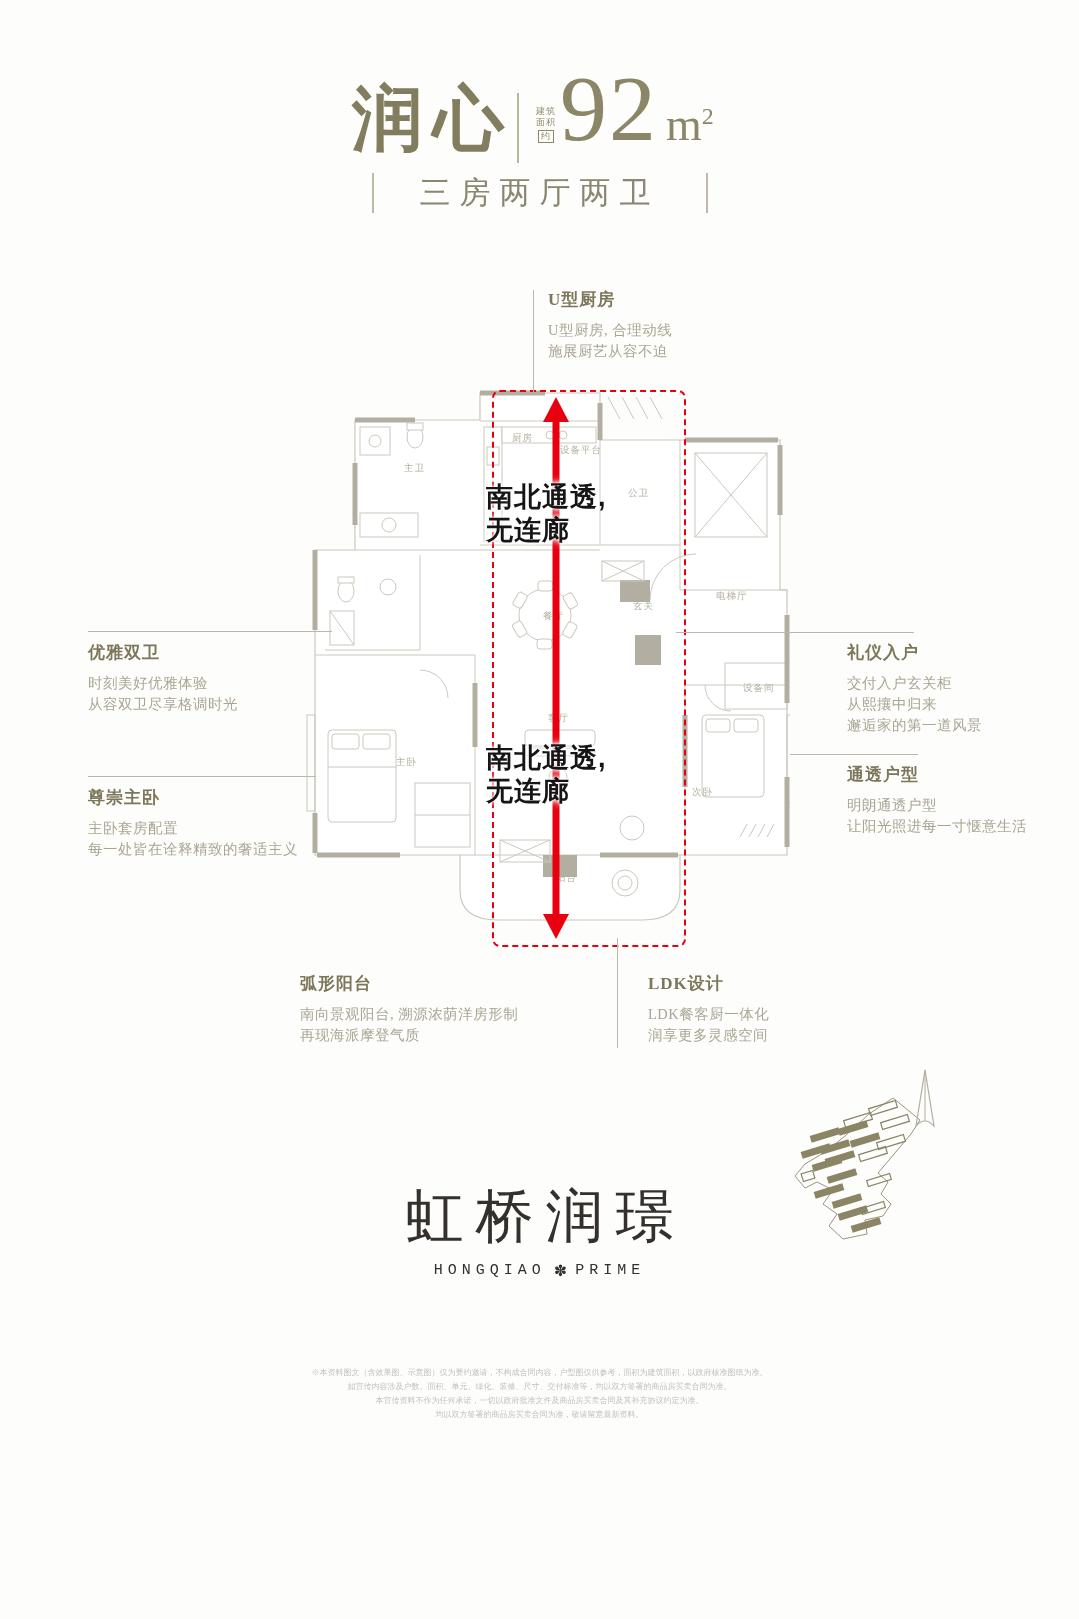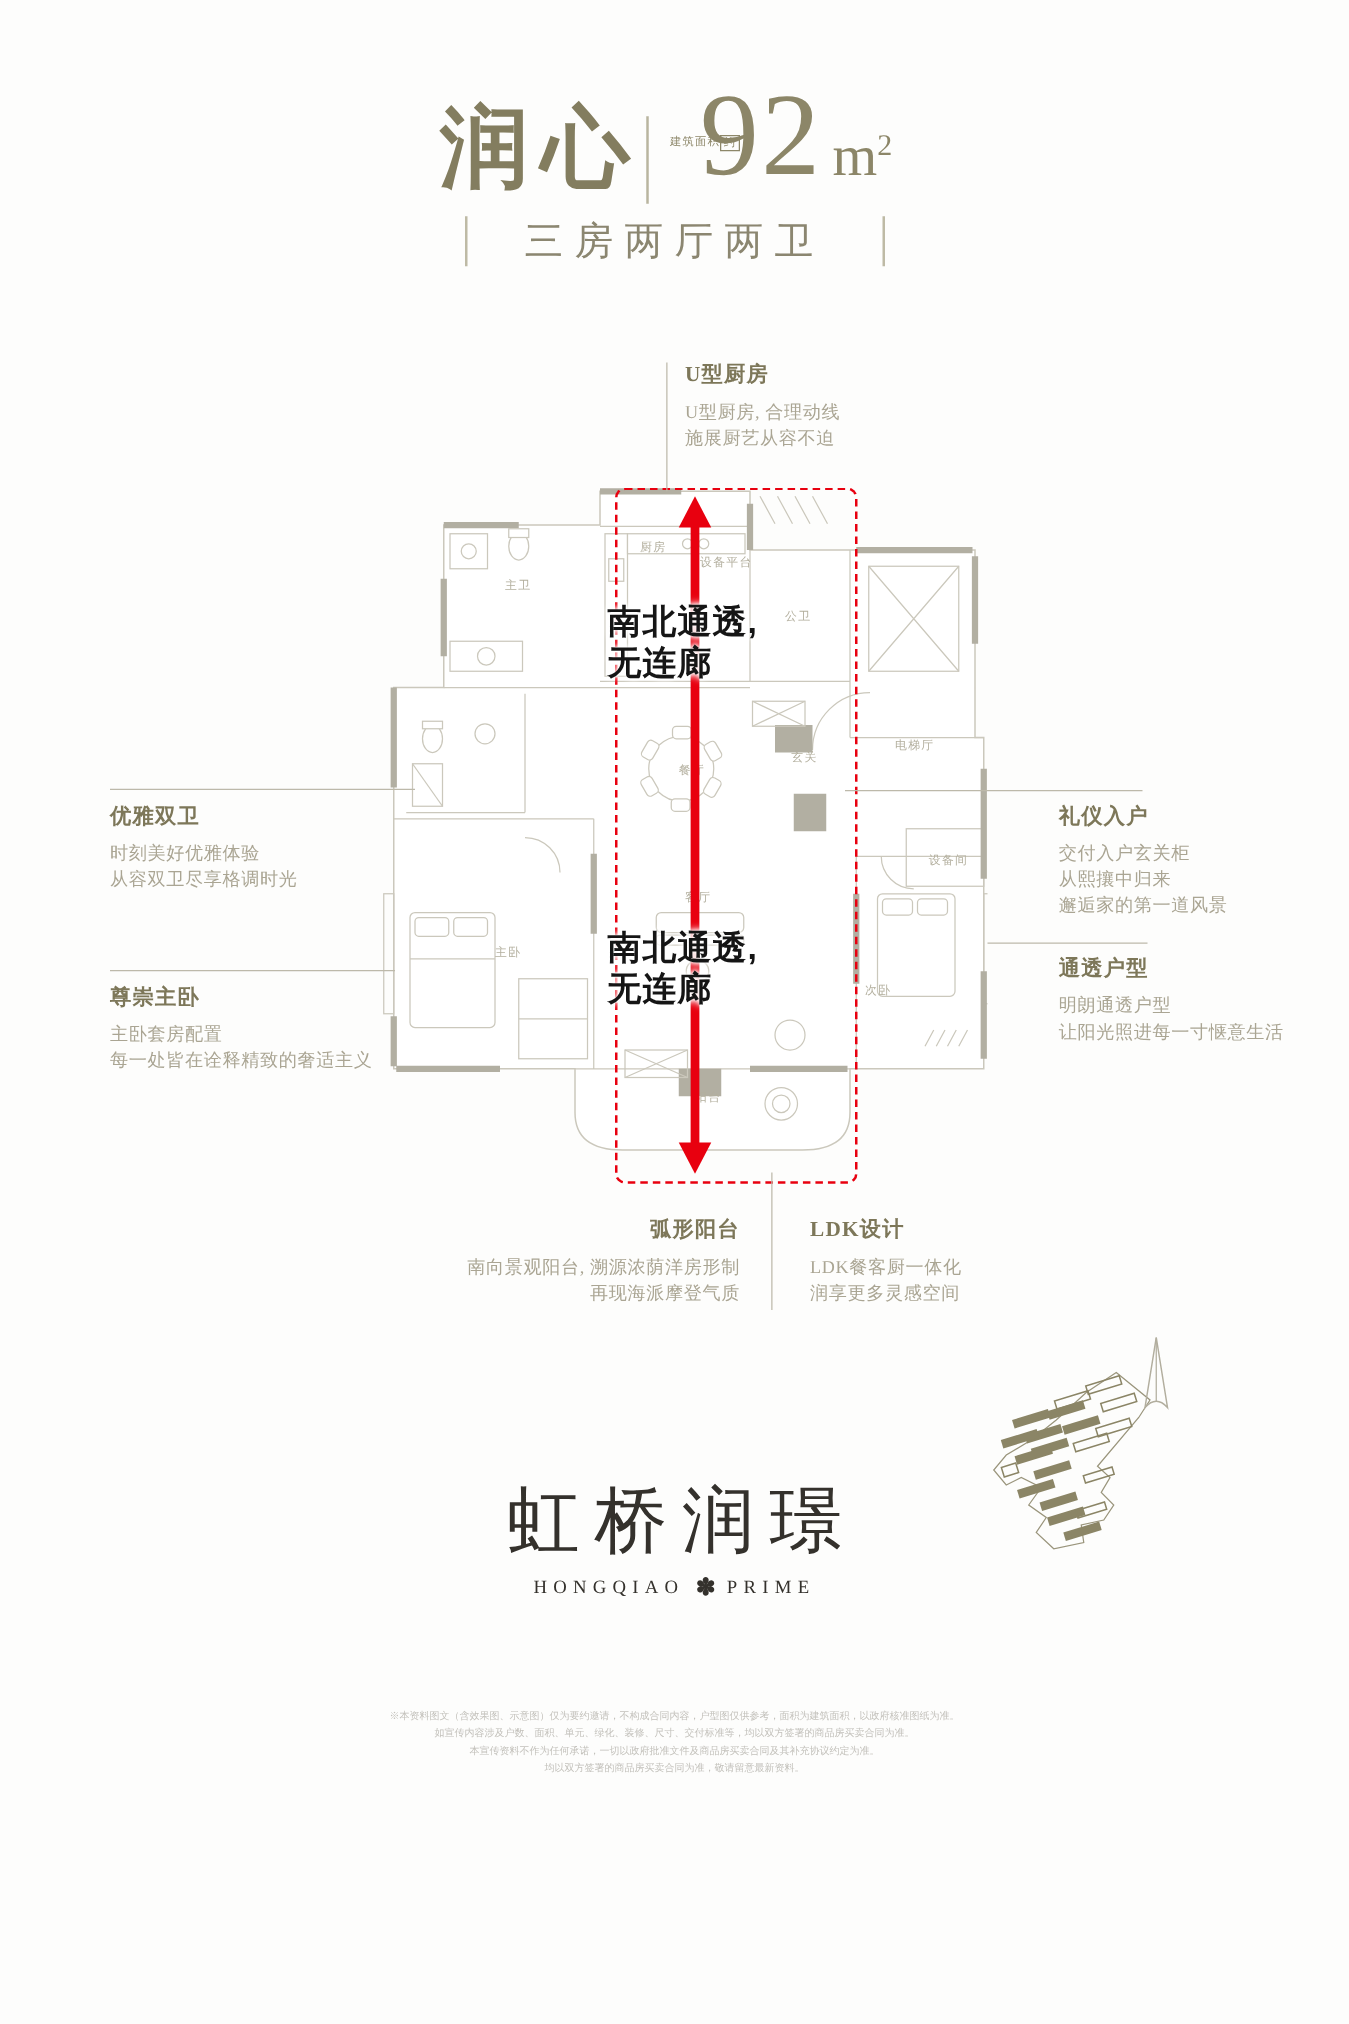--- a/index.html
+++ b/index.html
@@ -4,50 +4,50 @@
 <style>
   html,body{margin:0;padding:0;}
   body{background:#ffffff;}
   .page{position:relative;width:1079px;height:1619px;background:#fdfdfc;overflow:hidden;
         font-family:"Liberation Serif",serif;}
   .abs{position:absolute;}
 
   
   .main-title{font-weight:bold;font-size:71px;color:#837d5f;letter-spacing:10px;line-height:1;}
   .hdr-divider{width:2px;height:70px;background:#a29c80;opacity:.75;}
-  .area-note{display:flex;flex-direction:row;align-items:center;font-size:9px;line-height:11px;
+  .area-note{display:flex;flex-direction:column;align-items:center;font-size:9px;line-height:11px;
              color:#8d8769;letter-spacing:1px;}
   .area-note .boxed{border:1px solid #8d8769;padding:0 2px;margin-top:2px;}
   .area-value{font-size:94px;color:#8c8668;line-height:.9;letter-spacing:2px;}
   .area-unit{font-size:46px;color:#8c8668;}
   .area-unit sup{font-size:24px;}
   .subtitle-row{left:0;top:172px;width:1079px;display:flex;justify-content:center;align-items:center;gap:46px;}
   .subtitle-bar{width:2px;height:40px;background:#a29c80;opacity:.7;}
   .subtitle{font-size:31px;color:#8b8670;letter-spacing:9px;}
 
   
   .callout-title{font-weight:bold;font-size:17px;color:#7d7759;letter-spacing:1px;}
   .callout-body{margin-top:9px;font-size:14.5px;line-height:21px;color:#aaa593;letter-spacing:.5px;}
   .line-h{height:1px;background:#bdb9aa;}
   .line-v{width:1px;background:#bdb9aa;}
-  .ta-r{text-align:right;}
+  .ta-r{text-align:left;}
 
   
   .room-label{position:absolute;font-size:9.5px;color:#b3af9e;letter-spacing:1px;white-space:nowrap;}
   .badge{position:absolute;font-family:"Liberation Sans",sans-serif;font-weight:800;font-size:27px;
          line-height:33px;color:#151515;letter-spacing:1px;
          text-shadow:0 0 3px #fff,0 0 5px #fff,0 0 8px #fff;}
   .badge span{display:block;}
   .dash-box{border:2.5px dashed #e8000f;border-radius:8px;}
 
   
   .brand-cn{left:0;top:1178px;width:1079px;text-align:center;font-size:58px;color:#34312c;
             letter-spacing:12px;text-indent:12px;}
   .brand-en{left:0;top:1258px;width:1079px;text-align:center;font-size:15px;color:#34312c;
-            letter-spacing:5px;display:flex;justify-content:center;align-items:center;gap:9px;}
+            letter-spacing:5px;display:flex;justify-content:center;align-items:center;gap:9px;font-family:Liberation Mono, monospace;}
   .flower{font-size:19px;font-weight:bold;letter-spacing:0;}
 
   
   .fineprint{left:0;top:1366px;width:1079px;text-align:center;
              font-family:"Liberation Sans",sans-serif;font-size:8px;line-height:14px;color:#c3c1bb;}
 </style>
 </head>
 <body>
 
 <div class="page">

